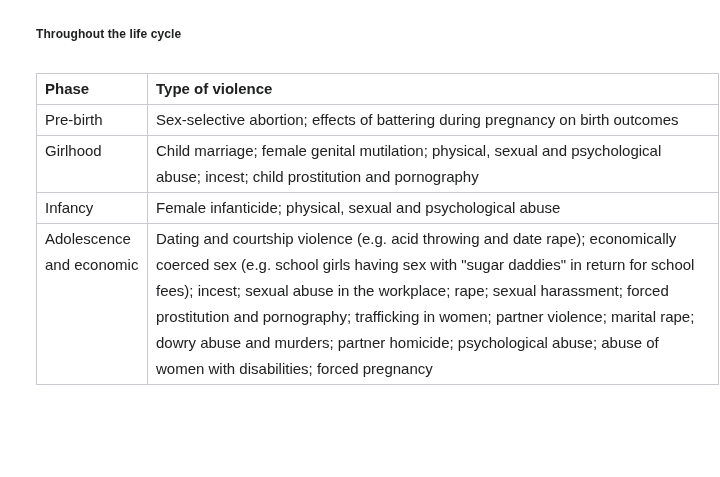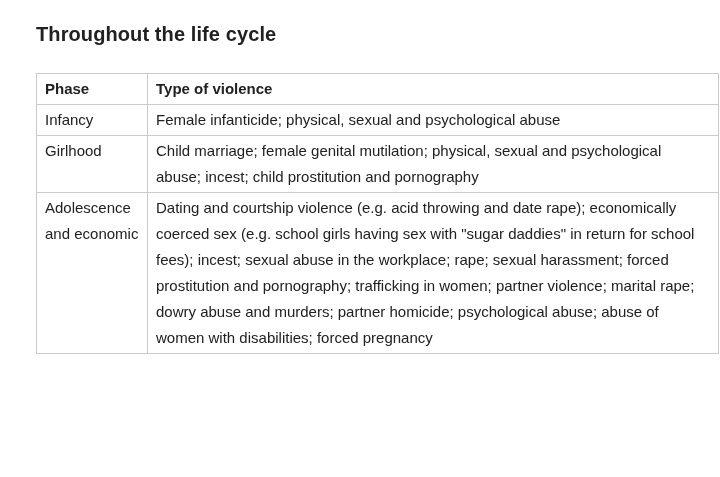--- a/index.html
+++ b/index.html
@@ -11,21 +11,21 @@
   }
   .page {
     width: 720px;
     height: 477px;
     box-sizing: border-box;
     padding: 23px 36px 0 36px;
     overflow: hidden;
   }
   h2.section-title {
     margin: 0;
-    font-size: 20px;
+    font-size: 12px;
     line-height: 22px;
     font-weight: bold;
     color: #202122;
     letter-spacing: 0.1px;
   }
   table.lifecycle-table {
     margin-top: 28px;
     border-collapse: collapse;
     table-layout: fixed;
     width: 648px;
@@ -64,29 +64,35 @@
 
   <table class="lifecycle-table">
     <thead>
       <tr>
         <th class="col-phase">Phase</th>
         <th class="col-violence">Type of violence</th>
       </tr>
     </thead>
     <tbody>
       <tr>
-        <td>Infancy</td>
+        <td>Pre-birth</td>
         <td>
-          <span>Female infanticide; physical, sexual and psychological abuse</span>
+          <span>Sex-selective abortion; effects of battering during pregnancy on birth outcomes</span>
         </td>
       </tr>
       <tr>
         <td>Girlhood</td>
         <td>
           <span>Child marriage; female genital mutilation; physical, sexual and psychological abuse; incest; child prostitution and pornography</span>
+        </td>
+      </tr>
+      <tr>
+        <td>Infancy</td>
+        <td>
+          <span>Female infanticide; physical, sexual and psychological abuse</span>
         </td>
       </tr>
       <tr>
         <td>Adolescence and economic</td>
         <td>
           <span>Dating and courtship violence (e.g. acid throwing and date rape); economically coerced sex (e.g. school girls having sex with "sugar daddies" in return for school fees); incest; sexual abuse in the workplace; rape; sexual harassment; forced prostitution and pornography; trafficking in women; partner violence; marital rape; dowry abuse and murders; partner homicide; psychological abuse; abuse of women with disabilities; forced pregnancy</span>
         </td>
       </tr>
     </tbody>
   </table>

